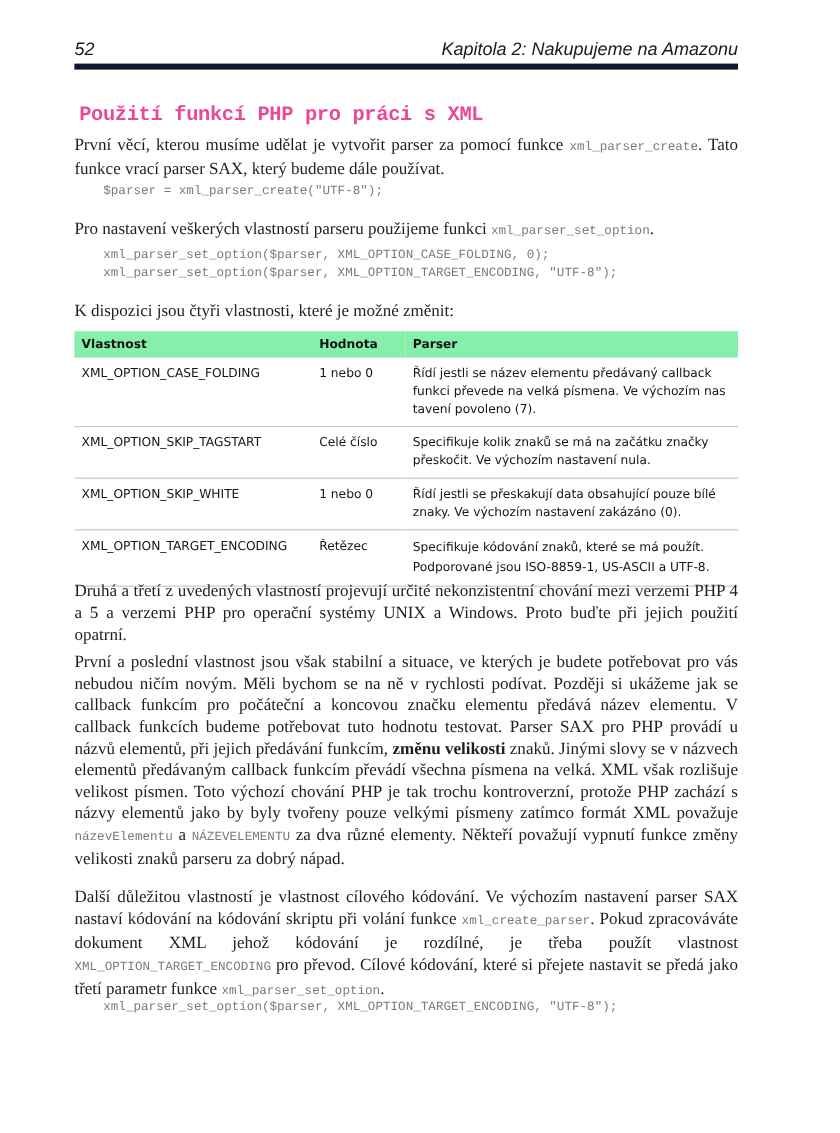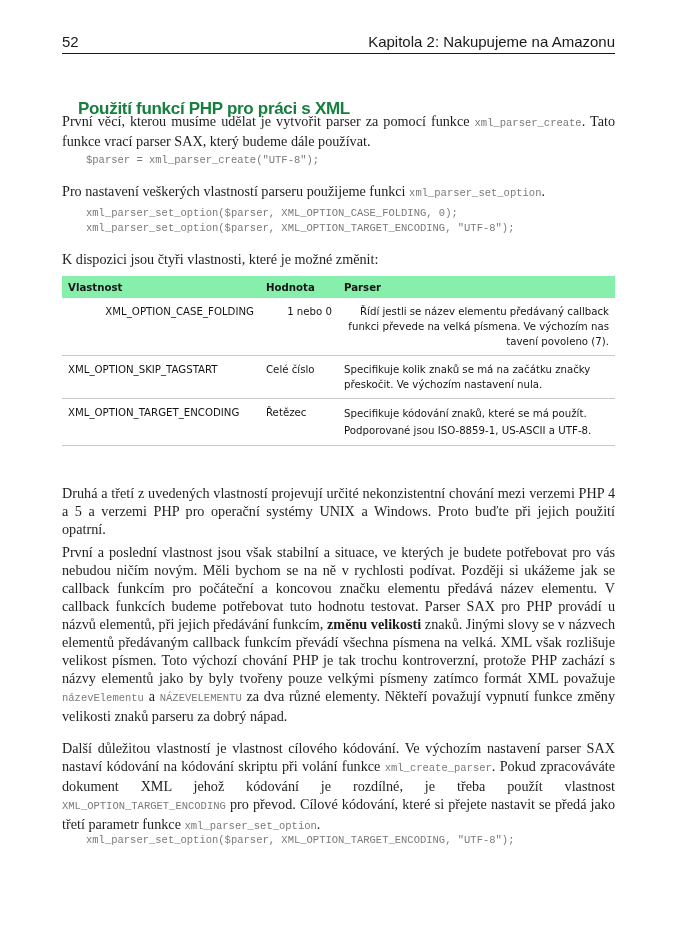--- a/index.html
+++ b/index.html
@@ -1,21 +1,21 @@
 <!DOCTYPE html>
 <html><head>
   <meta charset="utf-8">
   <style>
     html, body { margin: 0; padding: 0; background: #ffffff; }
     body { width: 700px; height: 944px; position: relative; overflow: hidden; color: #1a1a1a; }
     .page { position: absolute; left: 62px; top: 0; width: 553px; }
-    .running-head { position: absolute; left: 0; top: 31px; width: 553px; height: 22px; border-bottom: 1px solid #0f172a; font-family: "Liberation Sans", sans-serif; font-size: 15px; }
+    .running-head { position: absolute; left: 0; top: 31px; width: 553px; height: 22px; border-bottom: 5px solid #0f172a; font-family: "Liberation Sans", sans-serif; font-size: 15px; font-style: italic; }
     .running-head .pagenum { position: absolute; left: 0; top: 2px; }
     .running-head .chapter { position: absolute; right: 0; top: 2px; }
-    h1 { position: absolute; left: 0; top: 83px; margin: 16px; font-family: Liberation Sans, sans-serif; font-weight: bold; font-size: 17px; letter-spacing: -0.3px; color: #15803d; }
+    h1 { position: absolute; left: 0; top: 83px; margin: 4px; font-family: Liberation Mono, monospace; font-weight: bold; font-size: 17px; letter-spacing: -0.3px; color: #ec4899; }
     .serif { font-family: "Liberation Serif", serif; font-size: 14.2px; line-height: 18px; color: #1e1e1e; }
     p.serif { margin: 0; position: absolute; left: 0; width: 553px; text-align: justify; }
     .mono { font-family: "Liberation Mono", monospace; font-size: 10.5px; color: #7a7a7a; }
     .code { position: absolute; left: 24px; font-family: "Liberation Mono", monospace; font-size: 10.5px; color: #7a7a7a; line-height: 15px; white-space: pre; margin: 0; }
     table.props { position: absolute; left: 0; top: 276px; width: 553px; border-collapse: collapse; font-family: "DejaVu Sans", sans-serif; font-size: 10.2px; color: #151515; }
     table.props th { background: #86efac; text-align: left; font-weight: bold; height: 22px; padding: 0 6px; }
     table.props td { vertical-align: top; padding: 6px 6px 6px 6px; line-height: 15px; border-bottom: 1.5px solid #c8c8c8; }
     table.props td.c1 { width: 186px; }
     table.props td.c2 { width: 66px; }
     b.bold { font-weight: bold; }
@@ -45,29 +45,34 @@
 
   <table class="props">
     <thead>
       <tr>
         <th>Vlastnost</th>
         <th>Hodnota</th>
         <th>Parser</th>
       </tr>
     </thead>
     <tbody>
-      <tr style="height:50px;text-align:right;">
+      <tr style="height:50px;">
         <td class="c1">XML_OPTION_CASE_FOLDING</td>
         <td class="c2">1 nebo 0</td>
         <td>Řídí jestli se název elementu předávaný callback funkci převede na velká písmena. Ve výchozím nas tavení povoleno (7).</td>
       </tr>
       <tr style="height:38px;">
         <td class="c1">XML_OPTION_SKIP_TAGSTART</td>
         <td class="c2">Celé číslo</td>
         <td>Specifikuje kolik znaků se má na začátku značky přeskočit. Ve výchozím nastavení nula.</td>
+      </tr>
+      <tr style="height:38px;">
+        <td class="c1">XML_OPTION_SKIP_WHITE</td>
+        <td class="c2">1 nebo 0</td>
+        <td>Řídí jestli se přeskakují data obsahující pouze bílé znaky. Ve výchozím nastavení zakázáno (0).</td>
       </tr>
       <tr style="height:41px;">
         <td class="c1">XML_OPTION_TARGET_ENCODING</td>
         <td class="c2">Řetězec</td>
         <td style="line-height:17px;">Specifikuje kódování znaků, které se má použít. Podporované jsou ISO-8859-1, US-ASCII a UTF-8.</td>
       </tr>
     </tbody>
   </table>
 
   <p class="serif" style="top:484px;">Druhá a třetí z uvedených vlastností projevují určité nekonzistentní chování mezi verzemi PHP 4 a 5 a verzemi PHP pro operační systémy UNIX a Windows. Proto buďte při jejich použití opatrní.</p>

